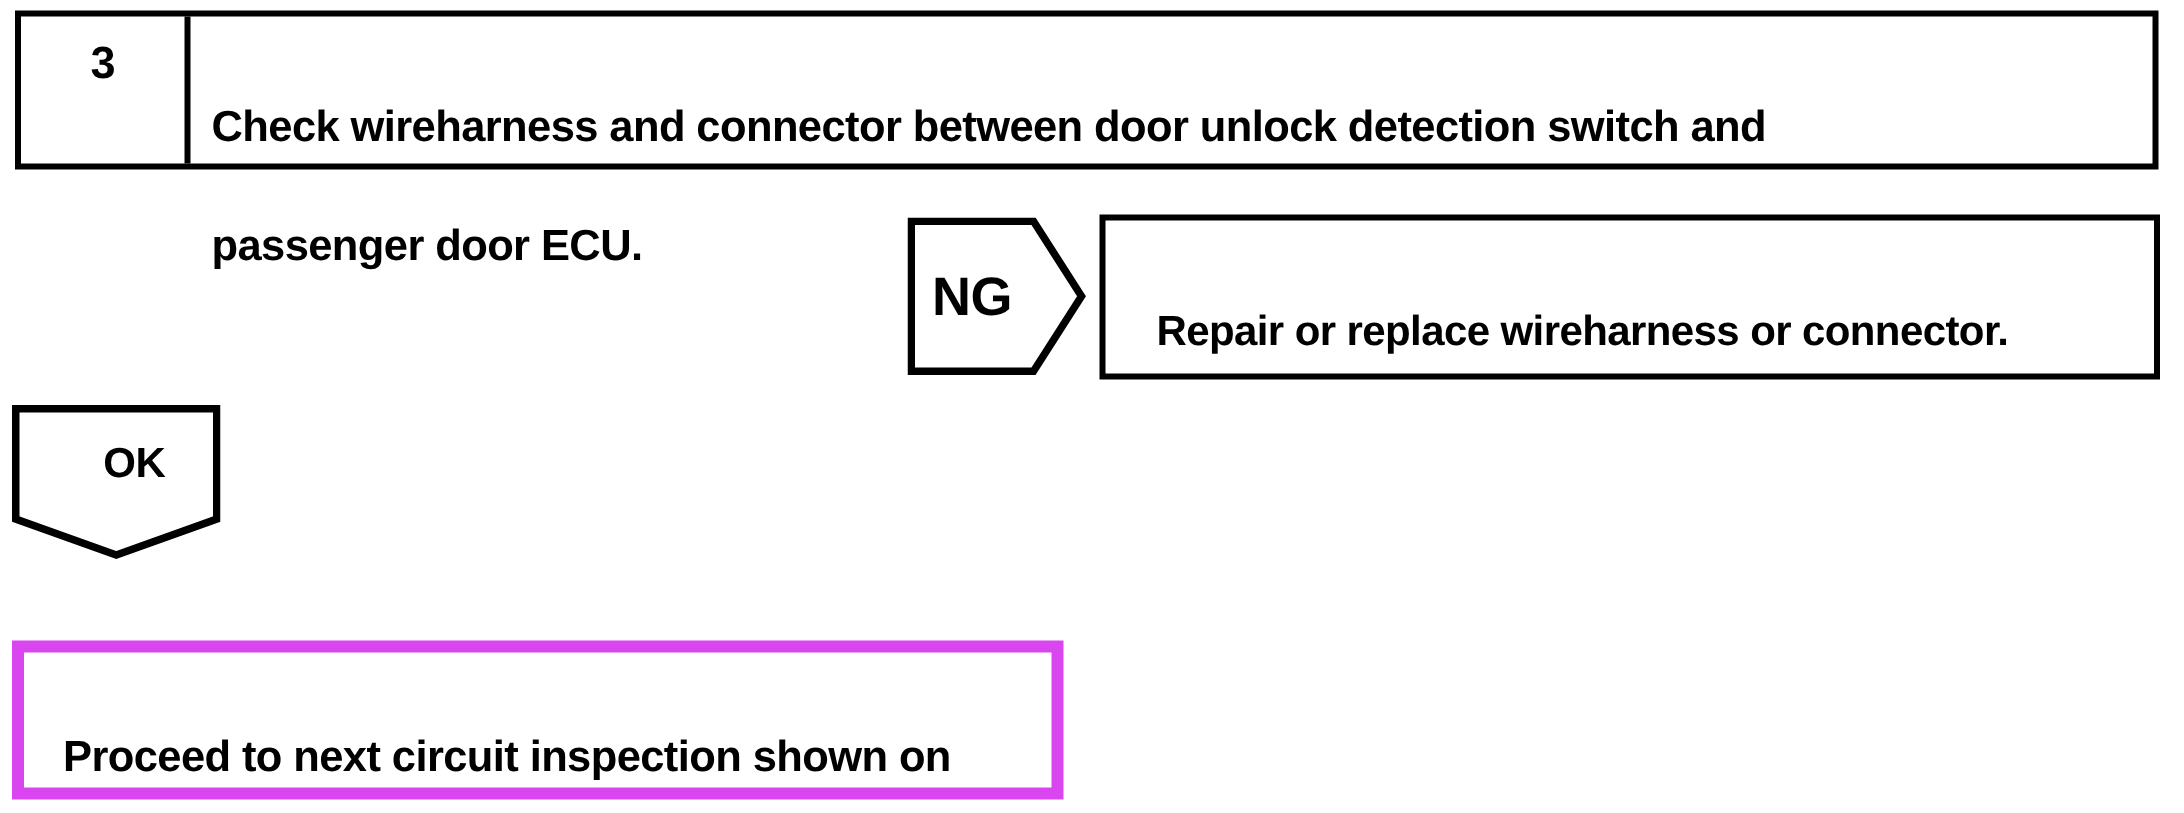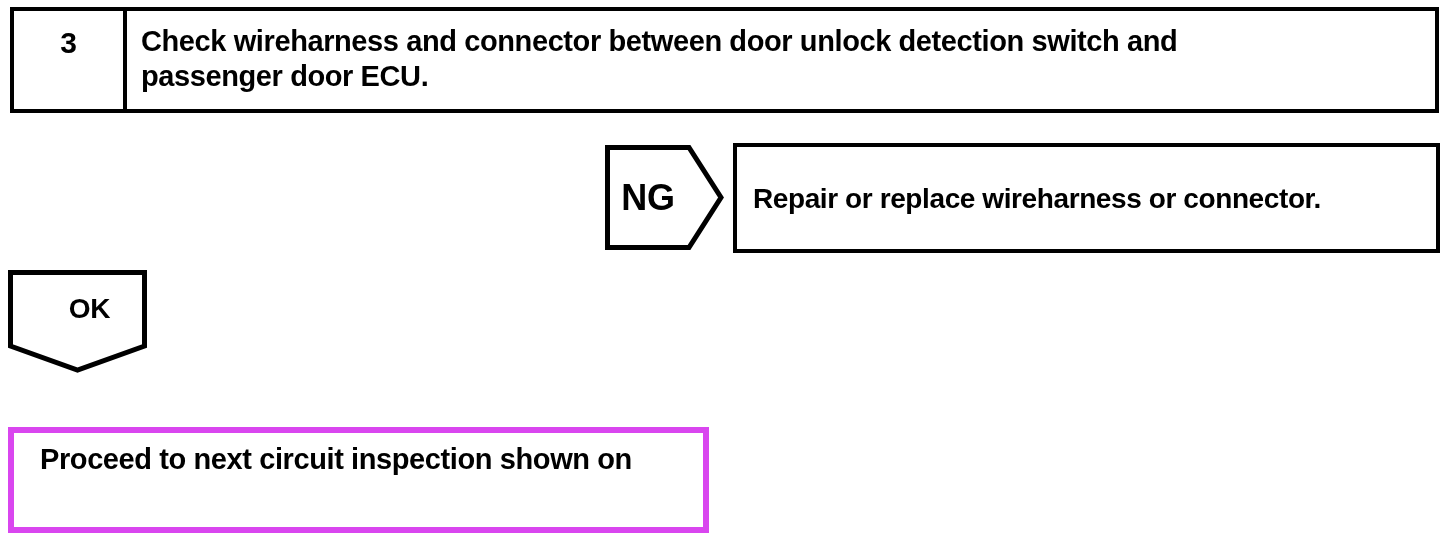--- a/index.html
+++ b/index.html
@@ -45,20 +45,21 @@
   }
   .step-text {
     padding: 13px 10px 0 14px;
     flex: 1 1 auto;
   }
   .line {
     font-size: 29px;
     line-height: 35px;
     letter-spacing: -0.4px;
     white-space: nowrap;
+    margin-top: 44px;
   }
 
   
   .ng-shape {
     position: absolute;
     left: 605px;
     top: 145px;
     width: 119px;
     height: 105px;
   }
@@ -80,21 +81,21 @@
   .repair-box {
     position: absolute;
     left: 733px;
     top: 143px;
     width: 707px;
     height: 110px;
     box-sizing: border-box;
     border: 4px solid #000;
     display: flex;
     align-items: center;
-    padding-left: 16px;
+    padding-left: 34px;
     background: #fff;
   }
   .repair-box .line { font-size: 28px; }
 
   
   .ok-shape {
     position: absolute;
     left: 8px;
     top: 270px;
     width: 139px;
@@ -115,21 +116,21 @@
   }
 
   
   .proceed-box {
     position: absolute;
     left: 8px;
     top: 427px;
     width: 701px;
     height: 106px;
     box-sizing: border-box;
-    border: 6px solid #d946ef;
+    border: 8px solid #d946ef;
     padding: 9px 10px 0 26px;
     background: #fff;
   }
 </style>
 </head>
 <body>
 
 <div class="canvas">
 
   <div class="step-box">

